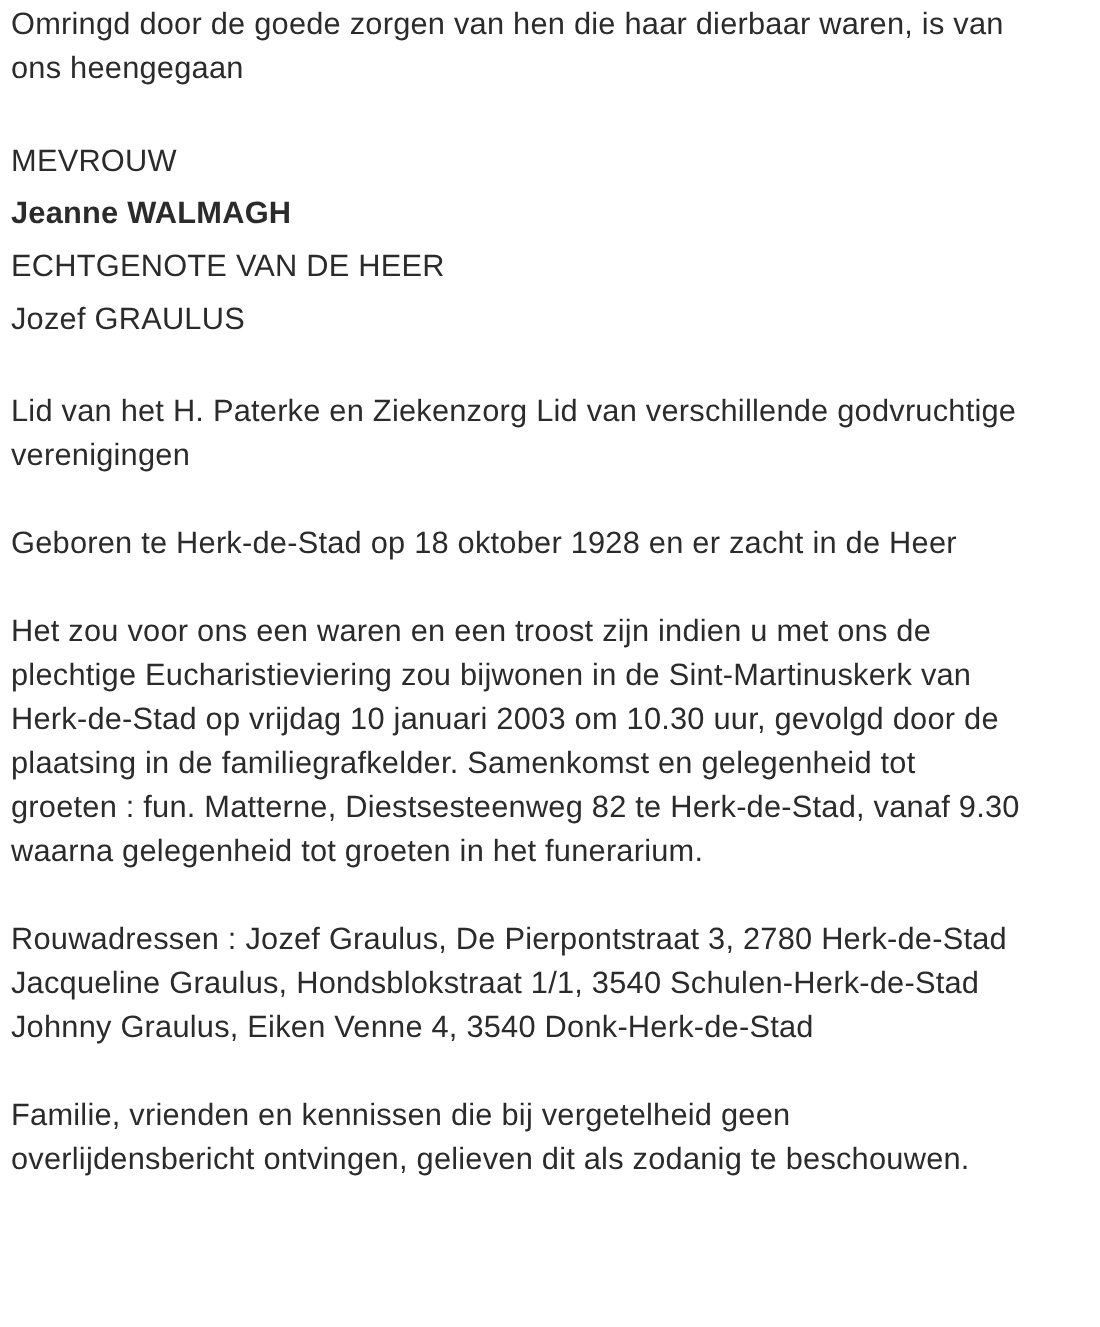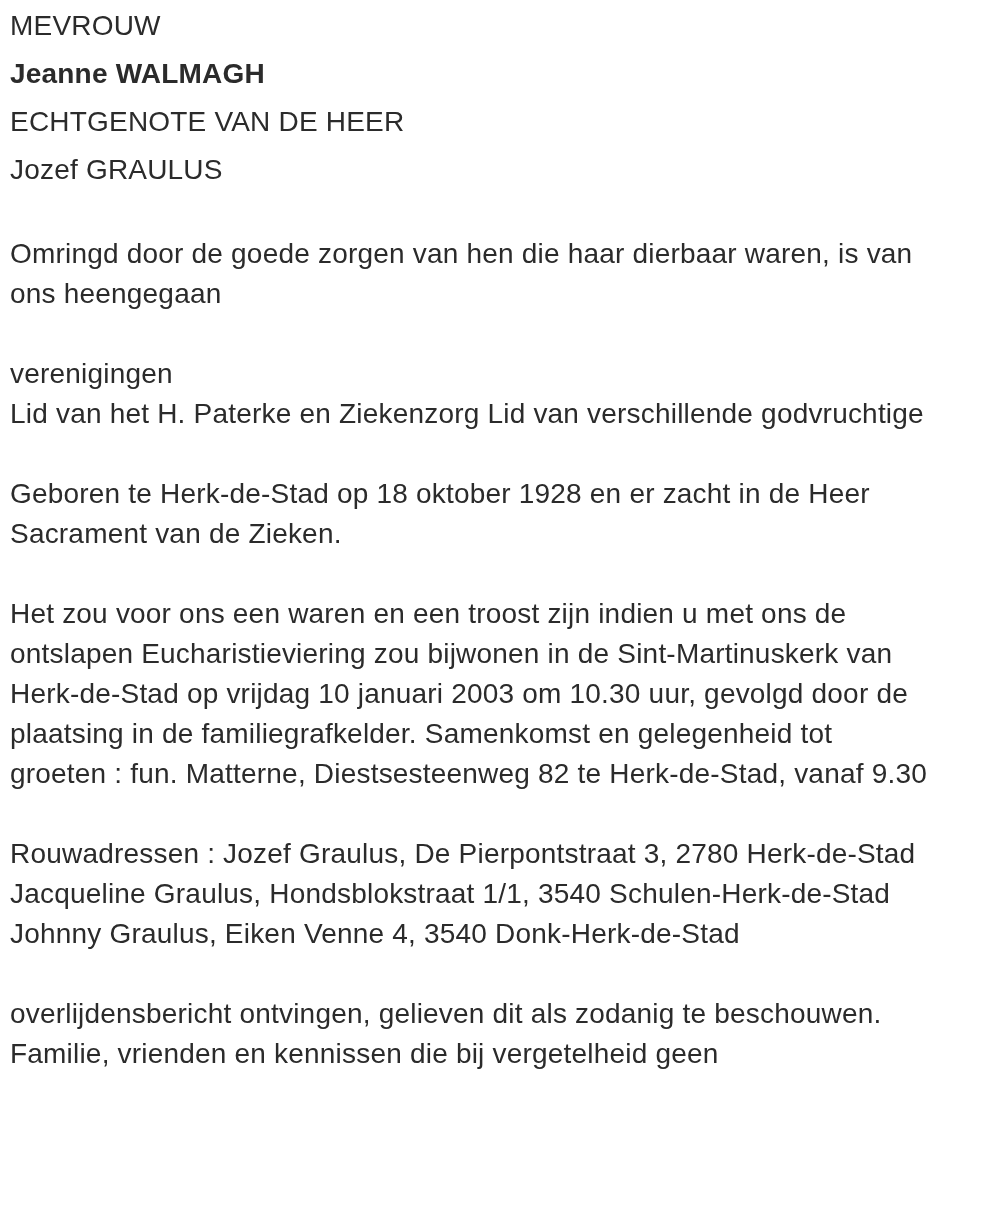--- a/index.html
+++ b/index.html
@@ -35,54 +35,54 @@
   }
   .bold {
     font-weight: 700;
   }
 </style>
 </head>
 <body>
 
 <div class="doc">
 
+  <div class="para">
+    <div class="line">Omringd door de goede zorgen van hen die haar dierbaar waren, is van</div>
+    <div class="line">ons heengegaan</div>
+  </div>
+
   <div class="para hdr">
     <div class="line">MEVROUW</div>
     <div class="line bold">Jeanne WALMAGH</div>
     <div class="line">ECHTGENOTE VAN DE HEER</div>
     <div class="line">Jozef GRAULUS</div>
   </div>
 
   <div class="para">
-    <div class="line">Omringd door de goede zorgen van hen die haar dierbaar waren, is van</div>
-    <div class="line">ons heengegaan</div>
-  </div>
-
-  <div class="para">
+    <div class="line">Lid van het H. Paterke en Ziekenzorg Lid van verschillende godvruchtige</div>
     <div class="line">verenigingen</div>
-    <div class="line">Lid van het H. Paterke en Ziekenzorg Lid van verschillende godvruchtige</div>
   </div>
 
   <div class="para">
     <div class="line">Geboren te Herk-de-Stad op 18 oktober 1928 en er zacht in de Heer</div>
-    <div class="line">Sacrament van de Zieken.</div>
   </div>
 
   <div class="para">
     <div class="line">Het zou voor ons een waren en een troost zijn indien u met ons de</div>
-    <div class="line">ontslapen Eucharistieviering zou bijwonen in de Sint-Martinuskerk van</div>
+    <div class="line">plechtige Eucharistieviering zou bijwonen in de Sint-Martinuskerk van</div>
     <div class="line">Herk-de-Stad op vrijdag 10 januari 2003 om 10.30 uur, gevolgd door de</div>
     <div class="line">plaatsing in de familiegrafkelder. Samenkomst en gelegenheid tot</div>
     <div class="line">groeten : fun. Matterne, Diestsesteenweg 82 te Herk-de-Stad, vanaf 9.30</div>
+    <div class="line">waarna gelegenheid tot groeten in het funerarium.</div>
   </div>
 
   <div class="para">
     <div class="line">Rouwadressen : Jozef Graulus, De Pierpontstraat 3, 2780 Herk-de-Stad</div>
     <div class="line">Jacqueline Graulus, Hondsblokstraat 1/1, 3540 Schulen-Herk-de-Stad</div>
     <div class="line">Johnny Graulus, Eiken Venne 4, 3540 Donk-Herk-de-Stad</div>
   </div>
 
   <div class="para">
+    <div class="line">Familie, vrienden en kennissen die bij vergetelheid geen</div>
     <div class="line">overlijdensbericht ontvingen, gelieven dit als zodanig te beschouwen.</div>
-    <div class="line">Familie, vrienden en kennissen die bij vergetelheid geen</div>
   </div>
 
 </div>
 
 </body></html>

